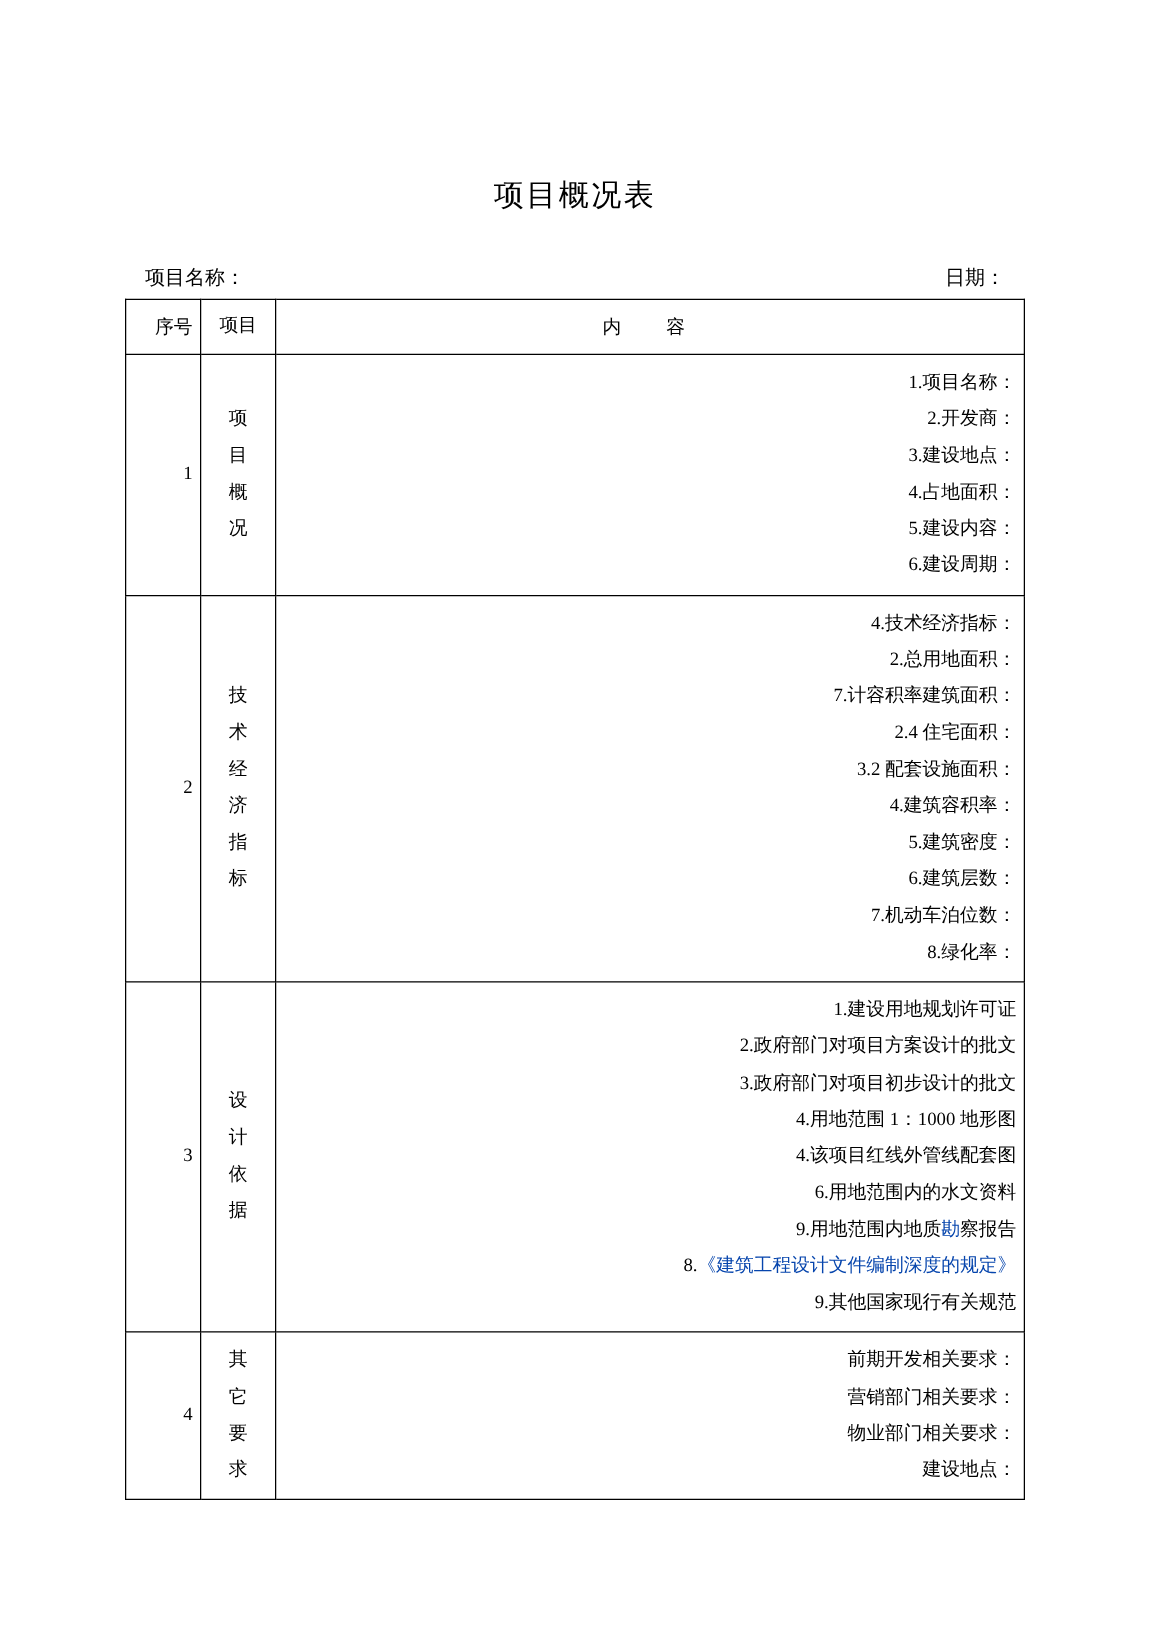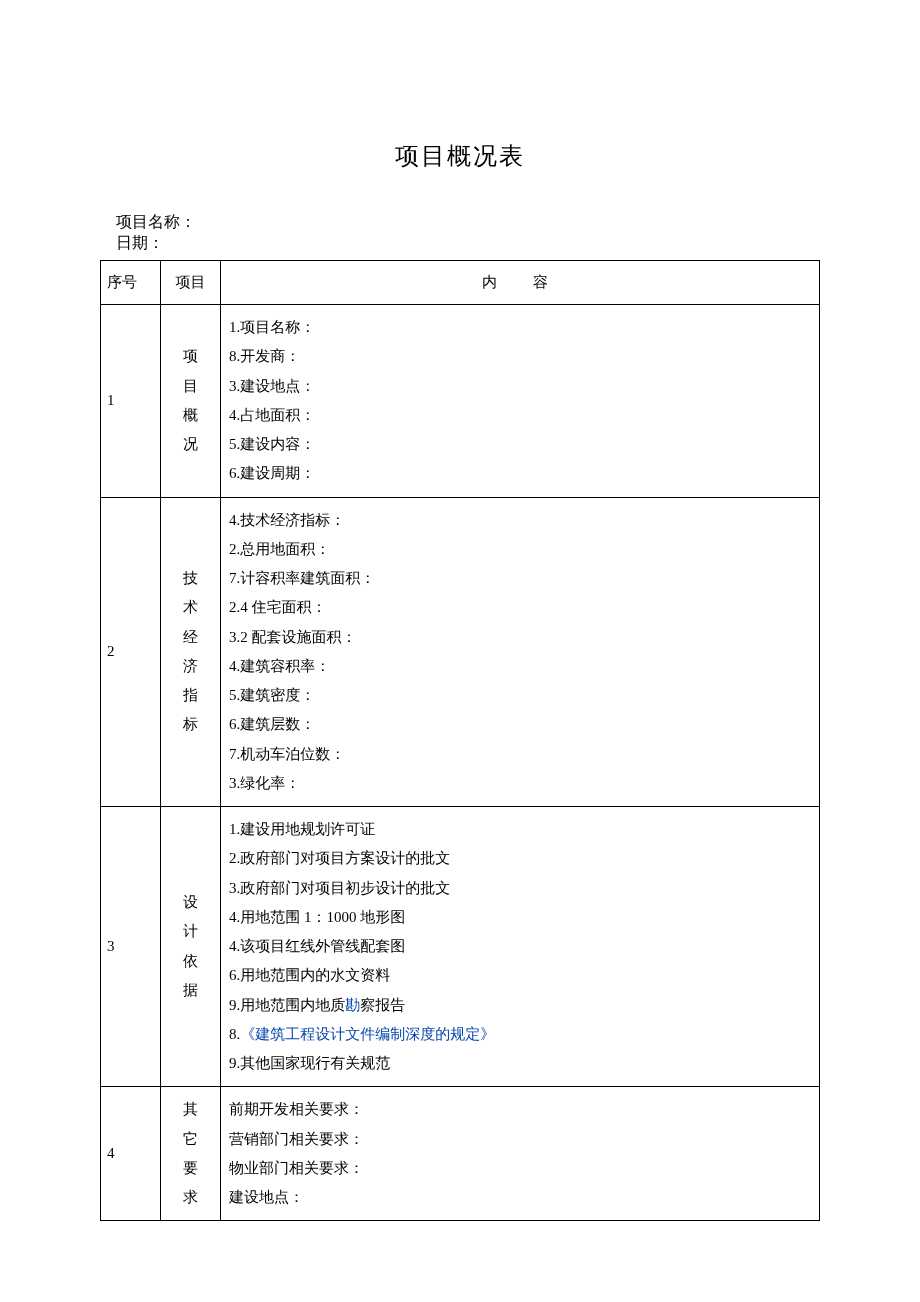--- a/index.html
+++ b/index.html
@@ -20,47 +20,46 @@
       font-size: 24px;
       font-weight: normal;
       margin-bottom: 40px;
       letter-spacing: 2px;
     }
     .header-row {
       display: flex;
       justify-content: space-between;
       font-size: 16px;
       padding: 0 16px 6px 16px;
-      flex-direction: column;
     }
     table {
       width: 100%;
       border-collapse: collapse;
       font-size: 15px;
     }
     th, td {
       border: 1px solid #000000;
       padding: 8px 6px;
       vertical-align: middle;
     }
     th {
       font-weight: normal;
       text-align: center;
     }
     .col-seq {
       width: 60px;
-      text-align: left;
+      text-align: right;
     }
     .col-item {
       width: 60px;
       text-align: center;
       line-height: 1.8;
     }
     .col-content {
-      text-align: left;
+      text-align: right;
       line-height: 1.95;
       padding-left: 8px;
     }
     .content-header {
       text-align: center;
       letter-spacing: 36px;
       padding-left: 32px;
     }
     .vertical-label {
       display: block;
@@ -97,21 +96,21 @@
         <td class="col-item">
           <div class="vertical-label">
             <span>项</span>
             <span>目</span>
             <span>概</span>
             <span>况</span>
           </div>
         </td>
         <td class="col-content">
           <div>1.项目名称：</div>
-          <div>8.开发商：</div>
+          <div>2.开发商：</div>
           <div>3.建设地点：</div>
           <div>4.占地面积：</div>
           <div>5.建设内容：</div>
           <div>6.建设周期：</div>
         </td>
       </tr>
       <tr>
         <td class="col-seq">2</td>
         <td class="col-item">
           <div class="vertical-label">
@@ -126,21 +125,21 @@
         <td class="col-content">
           <div>4.技术经济指标：</div>
           <div>2.总用地面积：</div>
           <div>7.计容积率建筑面积：</div>
           <div>2.4 住宅面积：</div>
           <div>3.2 配套设施面积：</div>
           <div>4.建筑容积率：</div>
           <div>5.建筑密度：</div>
           <div>6.建筑层数：</div>
           <div>7.机动车泊位数：</div>
-          <div>3.绿化率：</div>
+          <div>8.绿化率：</div>
         </td>
       </tr>
       <tr>
         <td class="col-seq">3</td>
         <td class="col-item">
           <div class="vertical-label">
             <span>设</span>
             <span>计</span>
             <span>依</span>
             <span>据</span>

